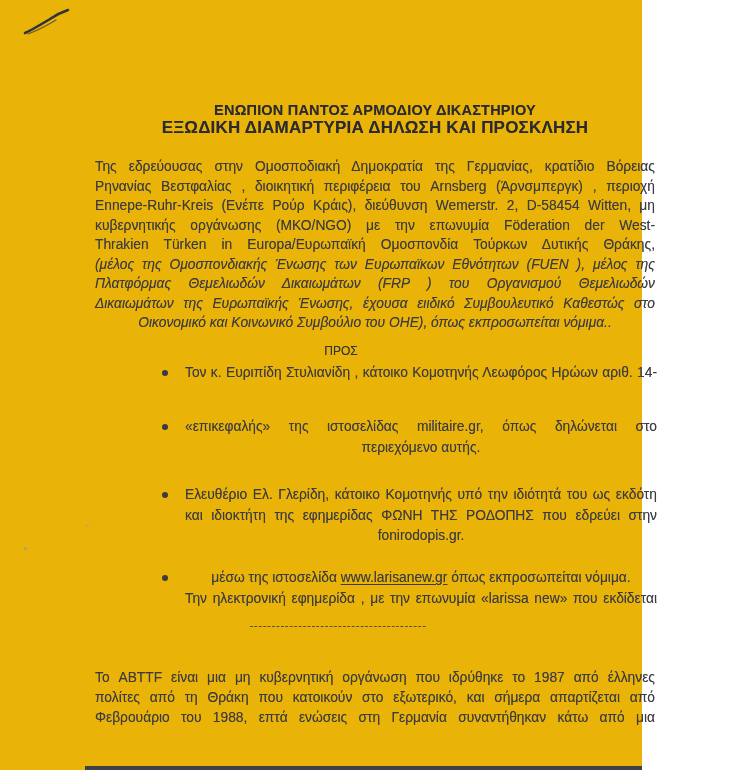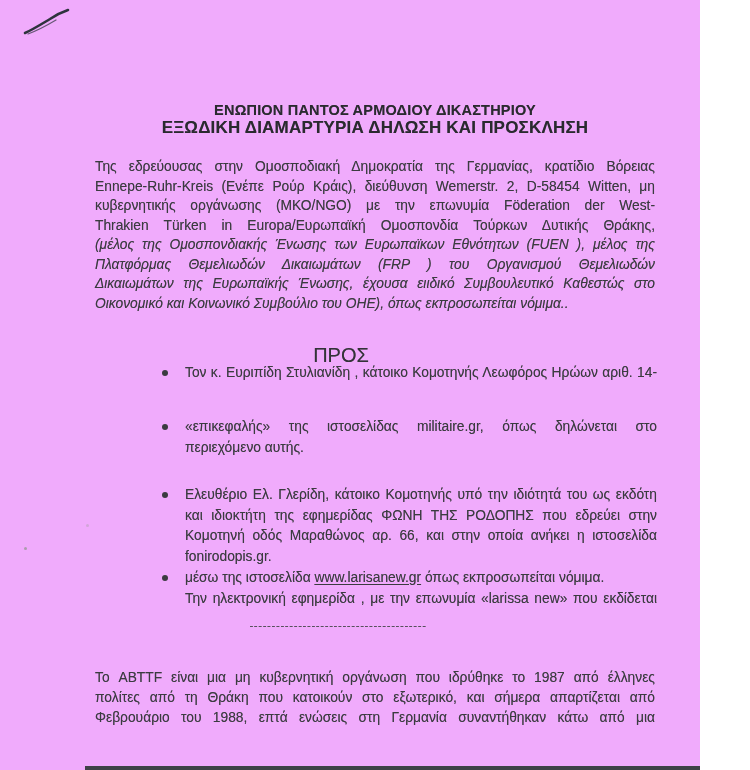--- a/index.html
+++ b/index.html
@@ -1,39 +1,39 @@
 <!DOCTYPE html>
 <html><head>
 <meta charset="utf-8">
 <style>
   html,body{margin:0;padding:0;}
   body{
     width:750px;height:770px;overflow:hidden;background:#ffffff;
     font-family:"Liberation Sans",sans-serif;
   }
   .page{
-    position:relative;width:700px;height:770px;background:#f0abfc;
+    position:relative;width:642px;height:770px;background:#eab308;
     color:#3b3b40;font-size:13.8px;
   }
   .soft{ text-shadow:0 0 .5px rgba(70,70,75,.55); }
   .heading{
     position:absolute;left:0;width:750px;text-align:center;
     font-weight:bold;color:#2a2a2f;letter-spacing:.2px;
   }
   .h1{top:102px;font-size:14.5px;}
   .h2{top:118px;font-size:17px;}
   .intro{
     position:absolute;top:157px;left:95px;width:560px;line-height:19.5px;
   }
-  .ln{min-height:1em;}
+  .ln{min-height:1em;text-align:center;}
   .j{text-align:justify;text-align-last:justify;}
   .it{font-style:italic;}
   .pros{
     position:absolute;top:344px;left:95px;width:492px;text-align:center;
-    color:#333338;font-size:20px;
+    color:#333338;font-size:12px;
   }
   .bullet{position:absolute;left:160px;width:497px;}
   .b1{top:363px;} .b2{top:417px;} .b3{top:485px;} .b4{top:568px;}
   .dot{
     position:absolute;left:2px;top:7px;width:6px;height:6px;border-radius:50%;
     background:#3b3b40;
   }
   .btext{margin-left:25px;line-height:20.5px;}
   .u{text-decoration:underline;text-underline-offset:2px;}
   .sep{
@@ -63,20 +63,21 @@
   <svg class="pen-mark" width="100" height="40" viewBox="0 0 100 40">
     <path d="M 9 29 C 16 26, 24 21, 34 15 C 40 11, 46 8, 52 6" fill="none" stroke="#2e333d" stroke-width="2.6" stroke-linecap="round"></path>
     <path d="M 12 30 C 20 27, 30 22, 40 16" fill="none" stroke="#2e333d" stroke-width="1.2" stroke-linecap="round" opacity=".7"></path>
   </svg>
 
   <div class="heading h1">ΕΝΩΠΙΟΝ ΠΑΝΤΟΣ ΑΡΜΟΔΙΟΥ ΔΙΚΑΣΤΗΡΙΟΥ</div>
   <div class="heading h2">ΕΞΩΔΙΚΗ ΔΙΑΜΑΡΤΥΡΙΑ ΔΗΛΩΣΗ ΚΑΙ ΠΡΟΣΚΛΗΣΗ</div>
 
   <div class="intro">
     <div class="ln j">Της εδρεύουσας  στην Ομοσποδιακή Δημοκρατία της Γερμανίας, κρατίδιο Βόρειας</div>
+    <div class="ln j">Ρηνανίας Βεστφαλίας , διοικητική περιφέρεια του Arnsberg (Άρνσμπεργκ) ,  περιοχή</div>
     <div class="ln j">Ennepe-Ruhr-Kreis (Ενέπε Ρούρ Κράις), διεύθυνση Wemerstr. 2, D-58454 Witten, μη</div>
     <div class="ln j">κυβερνητικής οργάνωσης (ΜΚΟ/NGO) με την επωνυμία Föderation der West-</div>
     <div class="ln j">Thrakien Türken in Europa/Ευρωπαϊκή Ομοσπονδία Τούρκων Δυτικής Θράκης,</div>
     <div class="ln j it">(μέλος της Ομοσπονδιακής Ένωσης των Ευρωπαϊκων Εθνότητων (FUEN ),  μέλος της</div>
     <div class="ln j it">Πλατφόρμας Θεμελιωδών Δικαιωμάτων (FRP ) του Οργανισμού Θεμελιωδών</div>
     <div class="ln j it">Δικαιωμάτων της Ευρωπαϊκής Ένωσης, έχουσα ειιδικό Συμβουλευτικό Καθεστώς στο</div>
     <div class="ln it">Οικονομικό και Κοινωνικό Συμβούλιο του ΟΗΕ), όπως εκπροσωπείται νόμιμα..</div>
   </div>
 
   <div class="pros">ΠΡΟΣ</div>
@@ -94,21 +95,20 @@
       <div class="ln j">«επικεφαλής» της ιστοσελίδας militaire.gr, όπως δηλώνεται στο</div>
       <div class="ln">περιεχόμενο αυτής.</div>
     </div>
   </div>
 
   <div class="bullet b3">
     <span class="dot"></span>
     <div class="btext">
       <div class="ln j">Ελευθέριο Ελ. Γλερίδη, κάτοικο Κομοτηνής υπό την ιδιότητά του  ως εκδότη</div>
       <div class="ln j">και ιδιοκτήτη της εφημερίδας ΦΩΝΗ ΤΗΣ ΡΟΔΟΠΗΣ που εδρεύει στην</div>
-      <div class="ln j">Κομοτηνή  οδός Μαραθώνος αρ. 66, και στην οποία ανήκει η   ιστοσελίδα</div>
       <div class="ln">fonirodopis.gr.</div>
     </div>
   </div>
 
   <div class="bullet b4">
     <span class="dot"></span>
     <div class="btext">
       <div class="ln">
         <span>μέσω της ιστοσελίδα </span><span class="u">www.larisanew.gr</span><span> όπως εκπροσωπείται νόμιμα.</span>
       </div>

